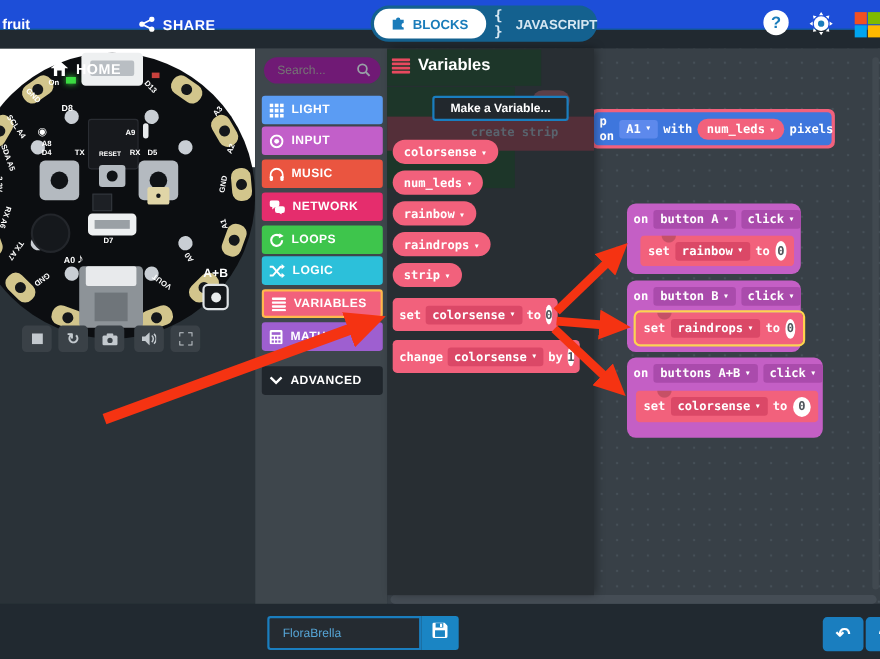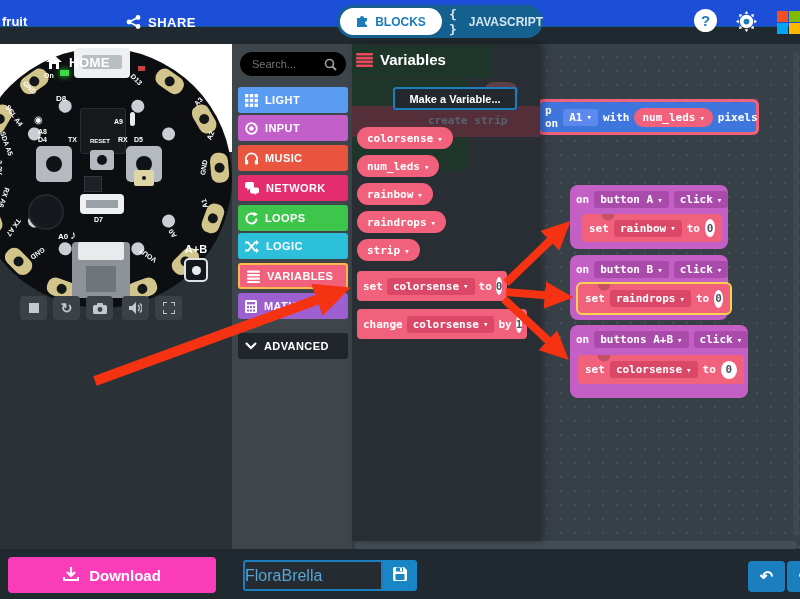--- a/index.html
+++ b/index.html
@@ -80,21 +80,21 @@
   .simbtn { position:absolute; top:252px; width:27px; height:24px; background:#3a4147; border-radius:4px; display:flex; align-items:center; justify-content:center; color:#c3c9ce; }
   #sb-stop{ left:20px; } #sb-restart{ left:53px; } #sb-camera{ left:86px; } #sb-sound{ left:122px; } #sb-full{ left:155px; }
   #sb-restart span { font-size:14px; font-weight:bold; }
   #ab-wrap { position:absolute; left:184px; top:199px; text-align:center; }
   #ab-label { color:#fff; font-weight:bold; font-size:11px; }
   #ab-btn { margin-top:3px; width:24px; height:24px; border-radius:5px; border:2px solid #dfe3e6; background:#14171b; display:flex; align-items:center; justify-content:center; }
   #ab-btn::after { content:""; width:9px; height:9px; border-radius:50%; background:#e9ecee; }
 
   
   #toolbox { position:absolute; left:232px; top:44px; width:120px; height:505px; background:#3e464c; }
-  #search { position:absolute; left:8px; top:8px; width:106px; height:24px; background:#000000; border-radius:12px; border:none; color:#98a0a6; font-size:11px; padding:0 24px 0 12px; font-family:"Liberation Sans",sans-serif; }
+  #search { position:absolute; left:8px; top:8px; width:106px; height:24px; background:#701a75; border-radius:12px; border:none; color:#98a0a6; font-size:11px; padding:0 24px 0 12px; font-family:"Liberation Sans",sans-serif; }
   #search-icon { position:absolute; left:92px; top:13px; }
   .cat { position:absolute; left:6px; width:110px; height:26px; border-radius:3px; display:flex; align-items:center; gap:7px; padding-left:7px; color:#fff; font-weight:bold; font-size:11px; letter-spacing:.4px; cursor:pointer; }
   .cat svg { flex:0 0 auto; }
   #cat-0{ top:43px; } #cat-1{ top:71px; } #cat-2{ top:101px; } #cat-3{ top:131px; }
   #cat-4{ top:161px; } #cat-5{ top:189px; } #cat-6{ top:219px; border:2px solid #ffb94d; }
   #cat-7{ top:249px; } #cat-adv{ top:289px; background:#20262c; }
 
   
   #workspace { position:absolute; left:352px; top:44px; width:448px; height:505px; background:#384047;
     background-image:radial-gradient(#465058 1.2px, transparent 1.4px); background-size:14px 14px; background-position:6px 6px; }
@@ -138,21 +138,21 @@
   .pill-var { position:absolute; left:5px; height:22px; background:#f2617c; border-radius:11px; display:inline-flex; align-items:center; padding:0 10px; cursor:pointer; }
   #pill-0{ top:83px; } #pill-1{ top:111px; } #pill-2{ top:139px; } #pill-3{ top:167px; } #pill-4{ top:195px; }
   #fly-set { left:5px; top:227px; width:150px; height:30px; position:absolute; }
   #fly-change { left:5px; top:265px; width:170px; height:30px; position:absolute; }
   .flyblock { background:#f2617c; border-radius:4px; display:flex; align-items:center; gap:4px; padding:0 6px; }
   .flyblock .field { background:#db4867; }
 
   
   #bottombar { position:absolute; left:0; top:549px; width:800px; height:50px; background:#212930; z-index:25; }
   #download-btn { position:absolute; left:8px; top:8px; width:208px; height:36px; background:#fb3cb9; border-radius:4px; color:#fff; font-weight:bold; font-size:15px; display:flex; align-items:center; justify-content:center; gap:10px; cursor:pointer; }
-  #project-input { position:absolute; left:243px; top:11px; width:140px; height:31px; background:#252b31; border:2px solid #1a7ebf; border-radius:3px 0 0 3px; color:#56a5d6; font-size:16px; padding-left:0; font-family:"Liberation Sans",sans-serif; }
+  #project-input { position:absolute; left:243px; top:11px; width:140px; height:31px; background:#252b31; border:2px solid #1a7ebf; border-radius:3px 0 0 3px; color:#56a5d6; font-size:11px; padding-left:12px; font-family:"Liberation Sans",sans-serif; }
   #save-btn { position:absolute; left:383px; top:11px; width:34px; height:31px; background:#1a85c4; border-radius:0 3px 3px 0; display:flex; align-items:center; justify-content:center; cursor:pointer; }
   #undo-btn,#redo-btn { position:absolute; top:12px; width:37px; height:31px; background:#1a7ebf; border-radius:4px; color:#fff; font-size:16px; font-weight:bold; display:flex; align-items:center; justify-content:center; cursor:pointer; }
   #undo-btn{ left:748px; } #redo-btn{ left:787px; }
 
   
   #arrows { position:absolute; left:0; top:0; width:800px; height:599px; z-index:40; pointer-events:none; }
 </style>
 </head>
 <body>
 
@@ -501,27 +501,20 @@
   </div>
   <div class="flyblock notch" id="fly-change">
     <span class="mono">change</span>
     <span class="field mono dd">colorsense</span>
     <span class="mono">by</span>
     <span class="oval">1</span>
   </div>
 </div>
 
 <div id="bottombar">
-  <div id="download-btn">
-    <span><svg width="16" height="16" viewBox="0 0 16 16">
-          <path d="M8 1 v8 M4 6 l4 4 4 -4" stroke="#fff" stroke-width="2.2" fill="none"></path>
-          <path d="M1 11 v3 h14 v-3" stroke="#fff" stroke-width="2" fill="none"></path>
-        </svg></span>
-    <span>Download</span>
-  </div>
   <input id="project-input" value="FloraBrella" style="">
   <div id="save-btn">
     <span><svg width="14" height="14" viewBox="0 0 14 14">
           <path d="M0 1.5 A1.5 1.5 0 0 1 1.5 0 H11 L14 3 V12.5 A1.5 1.5 0 0 1 12.5 14 H1.5 A1.5 1.5 0 0 1 0 12.5 Z" fill="#fff"></path>
           <rect x="3" y="0.5" width="7" height="4" fill="#1a85c4"></rect>
           <rect x="7" y="1" width="2" height="3" fill="#fff"></rect>
           <rect x="2.5" y="7" width="9" height="6" fill="#1a85c4"></rect>
         </svg></span>
   </div>
   <div id="undo-btn">

